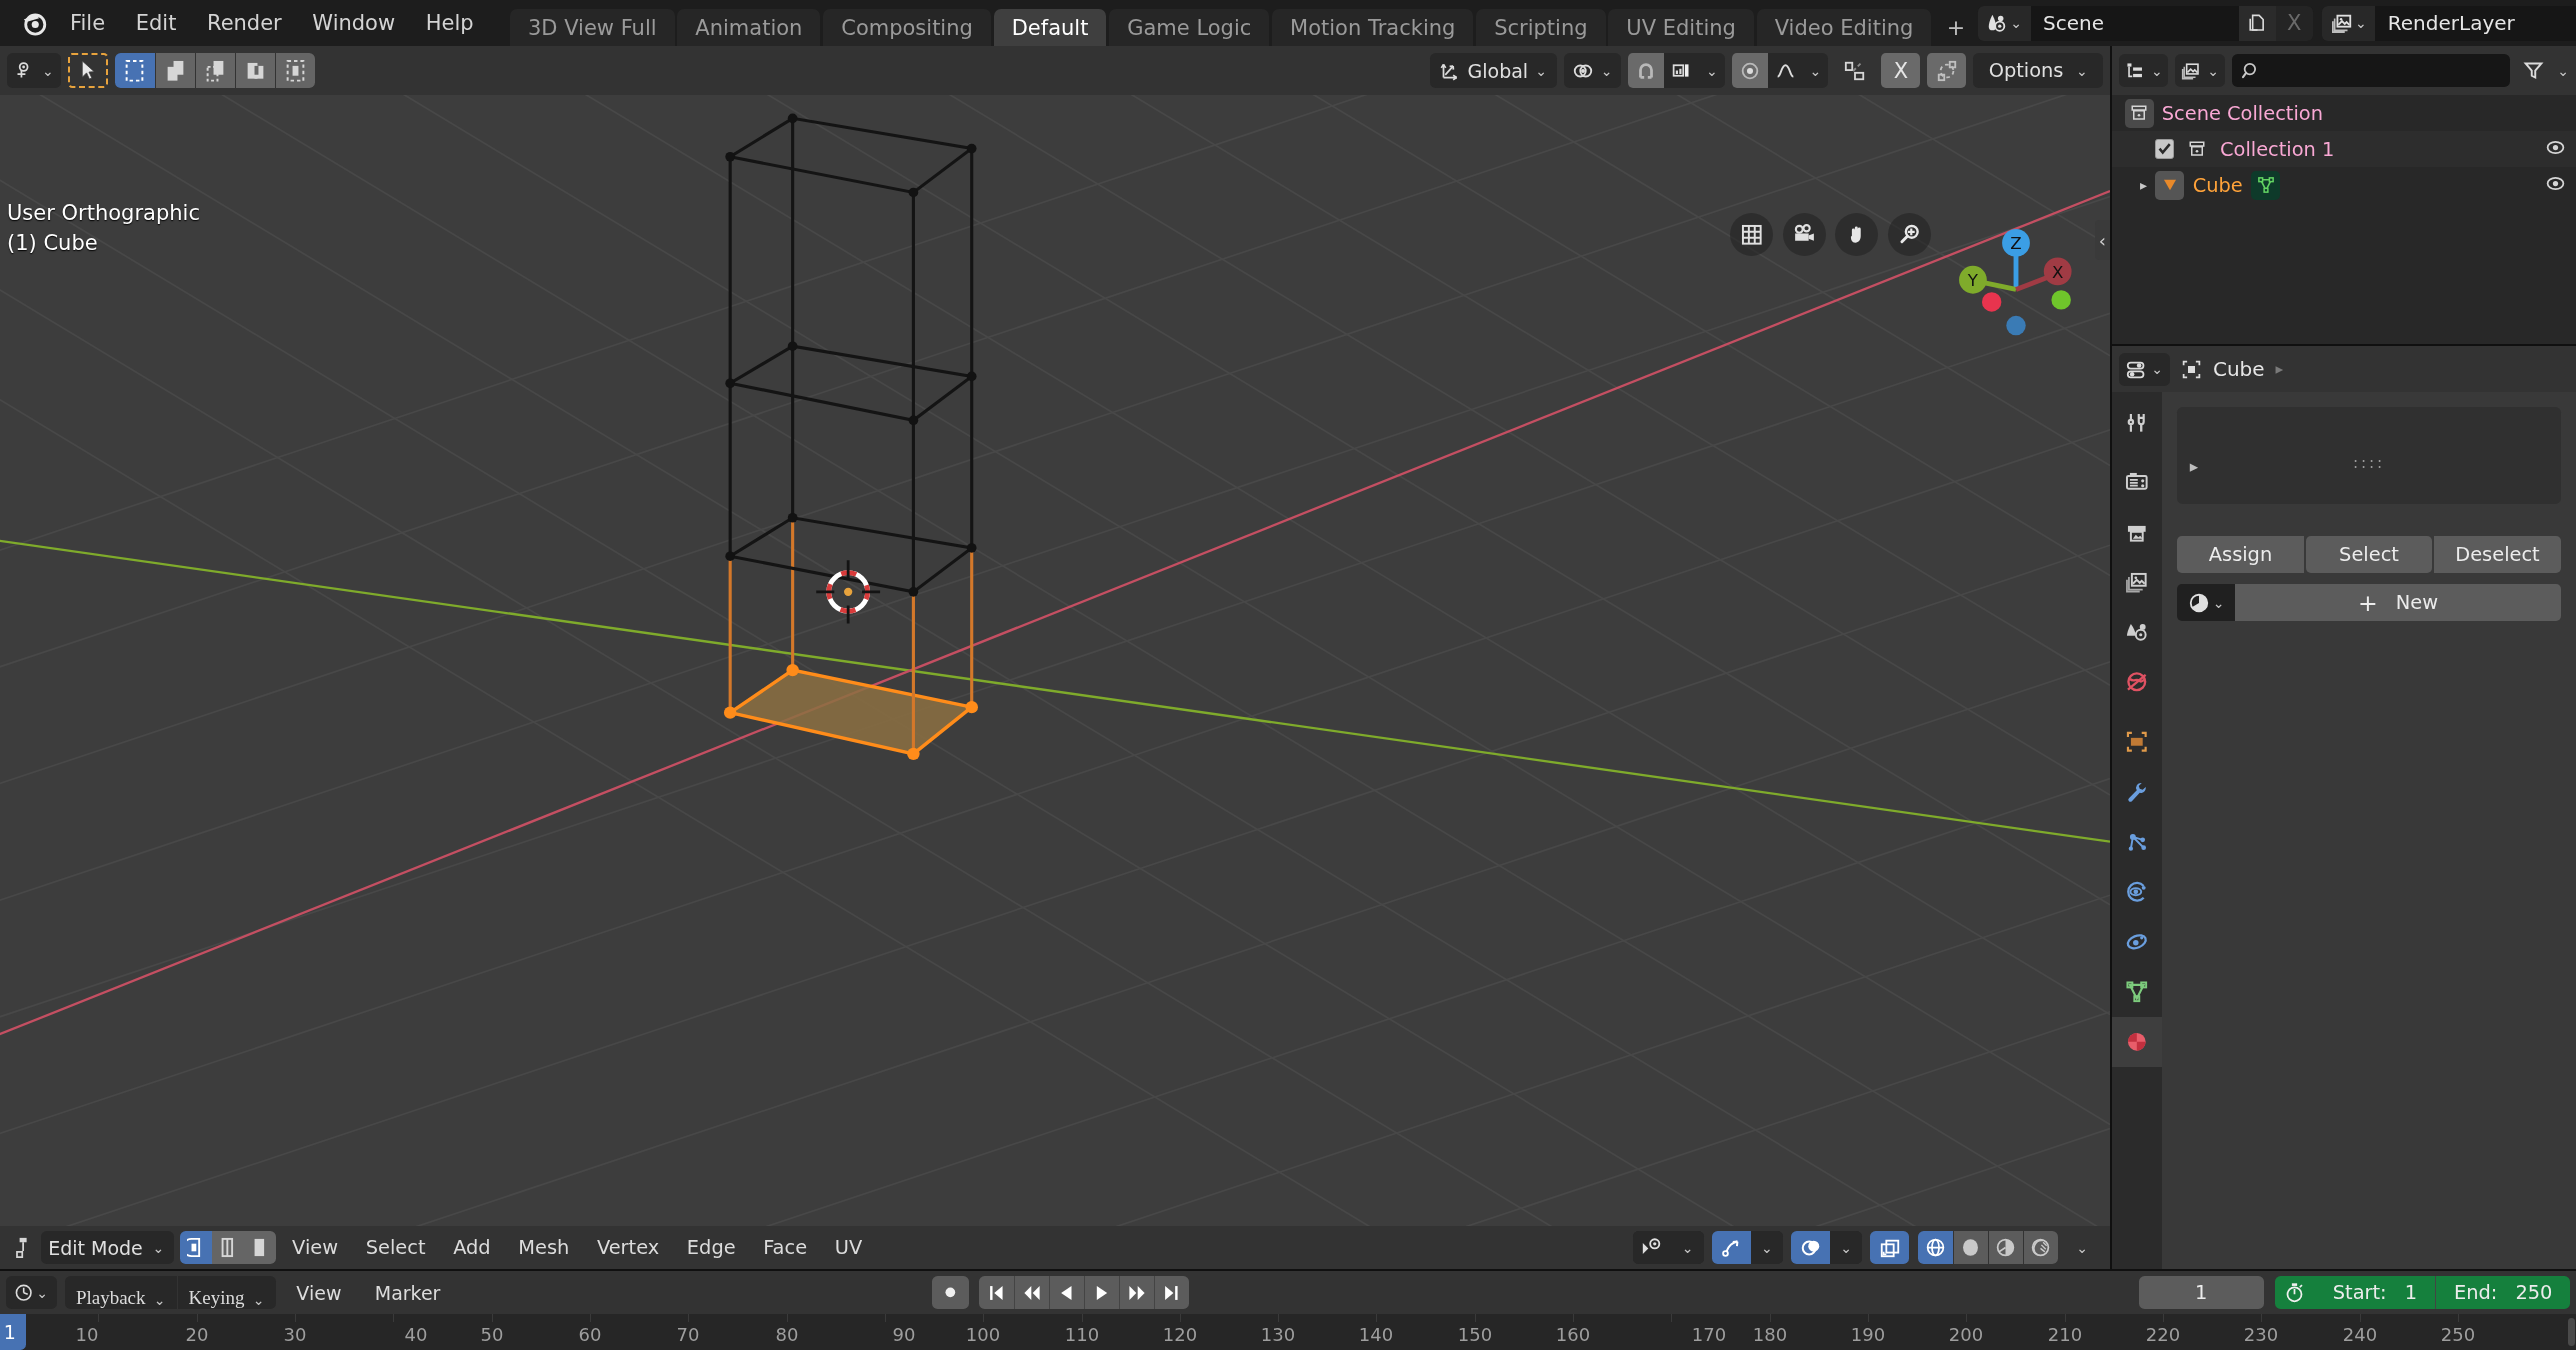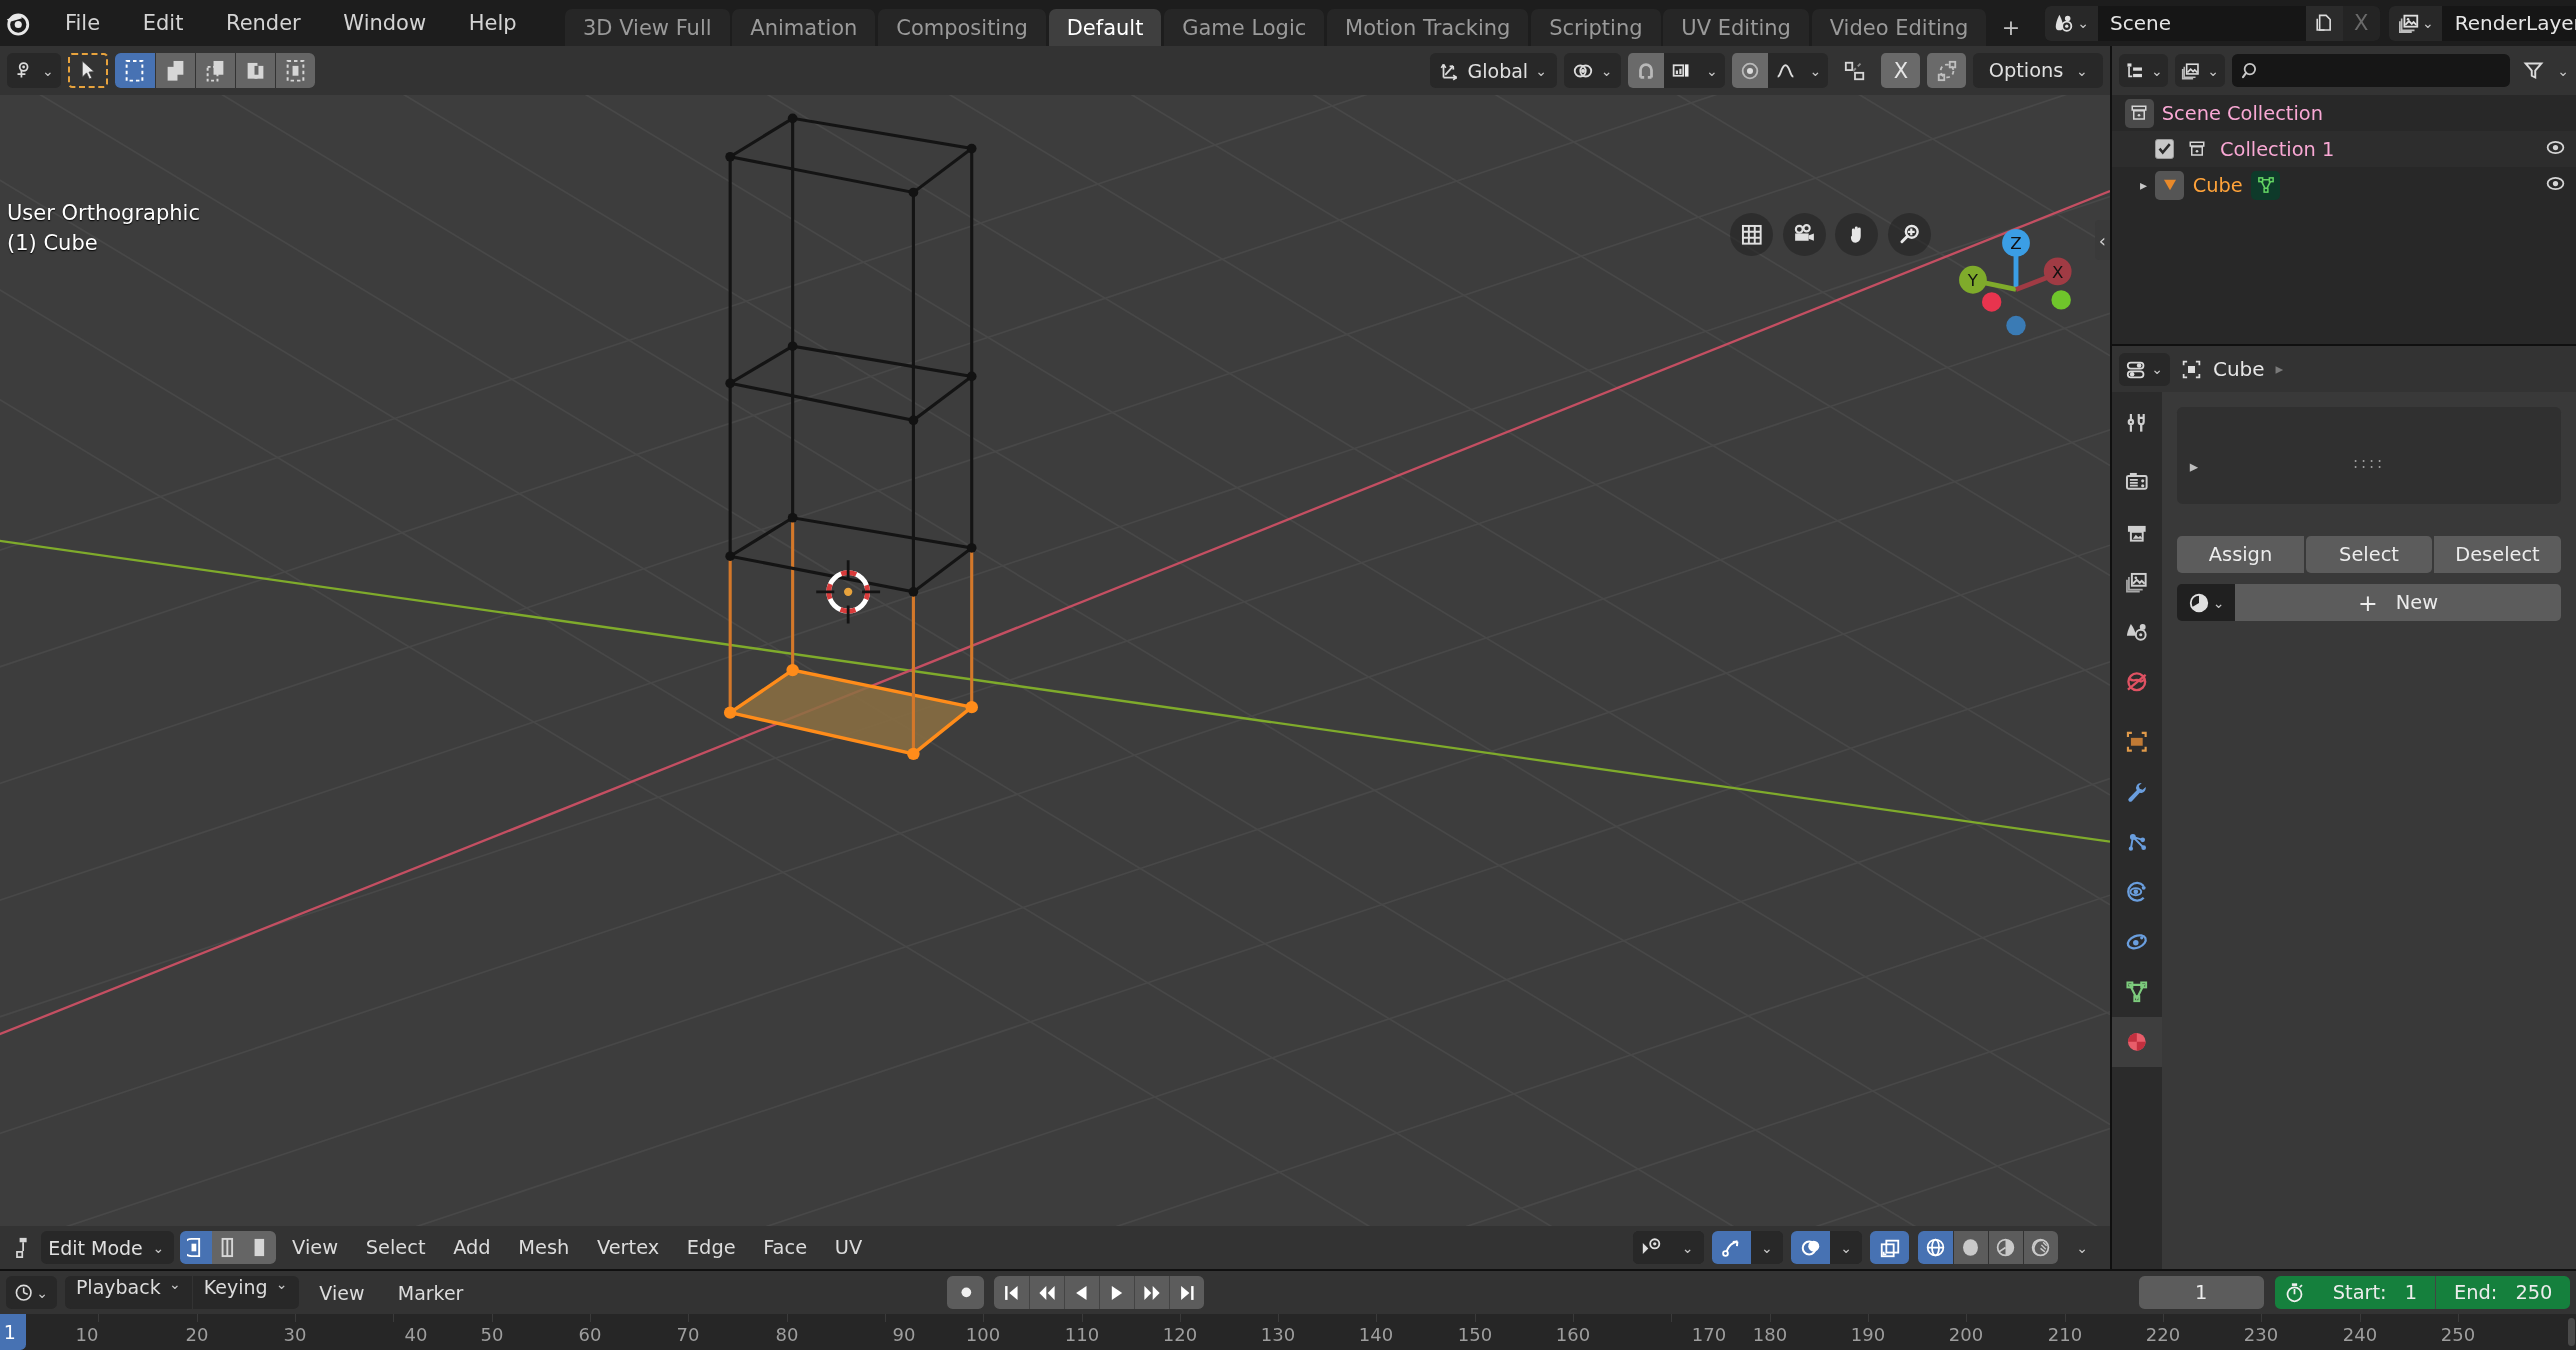--- a/index.html
+++ b/index.html
@@ -2,21 +2,21 @@
 <html style="font-size:11px"><head>
 <meta charset="utf-8">
 <style>
   * { box-sizing: border-box; margin:0; padding:0; }
   html,body { width:2576px; height:1350px; overflow:hidden; background:#1d1d1d;
     font-family:"DejaVu Sans","Liberation Sans",sans-serif; }
   body { display:flex; flex-direction:column; }
 
   
   .topbar { height:46px; background:#1d1d1d; display:flex; align-items:center;
-            flex:0 0 46px; padding:0 3px; gap:12px; }
+            flex:0 0 46px; padding:0 20px; gap:0; }
   .blender-logo { width:36px; height:36px; display:flex; align-items:center;
                   justify-content:center; margin-right:4.2px; }
   .menu-item { color:#d4d4d4; font-size:21px; padding:0 15.3px; height:35px;
                display:flex; align-items:center; border-radius:4.9px; white-space:nowrap; }
   .ws-tabs { display:flex; align-items:flex-end; height:46px; margin-left:21px; gap:2.8px; }
   .ws-tab { color:#9a9a9a; font-size:21px; padding:0 18px; height:37px;
             display:flex; align-items:center; background:#262626;
             border-radius:7px 7px 0 0; white-space:nowrap; }
   .ws-tab.active { background:#3f3f3f; color:#ffffff; }
   .ws-add { color:#c0c0c0; font-size:22px; padding:0 12.5px; height:37px;
@@ -149,21 +149,21 @@
   
   .timeline { flex:0 0 81px; background:#282828; display:flex; flex-direction:column;
               border-top:2.1px solid #101010; }
   .tl-header { height:43px; background:#333333; display:flex; align-items:center;
                padding:0 5.6px; gap:8.3px; flex:0 0 43px; }
   .tl-ed-btn { background:#282828; border-radius:5.6px; height:33px; width:51px;
                display:flex; align-items:center; justify-content:center; gap:2.8px; }
   .tl-menus { display:flex; align-items:center; background:#282828; border-radius:5.6px;
               height:33px; }
   .tl-menus .m { color:#dcdcdc; font-size:19px; padding:0 11px; height:33px;
-                 display:flex; align-items:flex-start; gap:8.3px; }
+                 display:flex; align-items:flex-end; gap:8.3px;font-family:Liberation Serif, serif; }
   .tl-menus .m + .m { border-left:1.4px solid #333; }
   .tl-plain { color:#dcdcdc; font-size:19px; padding:0 12.5px; height:33px;
               display:flex; align-items:center; }
   .tl-center { margin-left:auto; margin-right:auto; display:flex; align-items:center; gap:9.7px; }
   .rec-btn { width:37px; height:33px; background:#5c5c5c; border-radius:5.6px;
              display:flex; align-items:center; justify-content:center; }
   .play-group { display:flex; background:#5c5c5c; border-radius:5.6px; overflow:hidden; }
   .play-b { width:35px; height:33px; display:flex; align-items:center; justify-content:center; }
   .play-b + .play-b { border-left:1.4px solid #444; }
   .tl-right { margin-left:auto; display:flex; align-items:center; gap:11px; }

